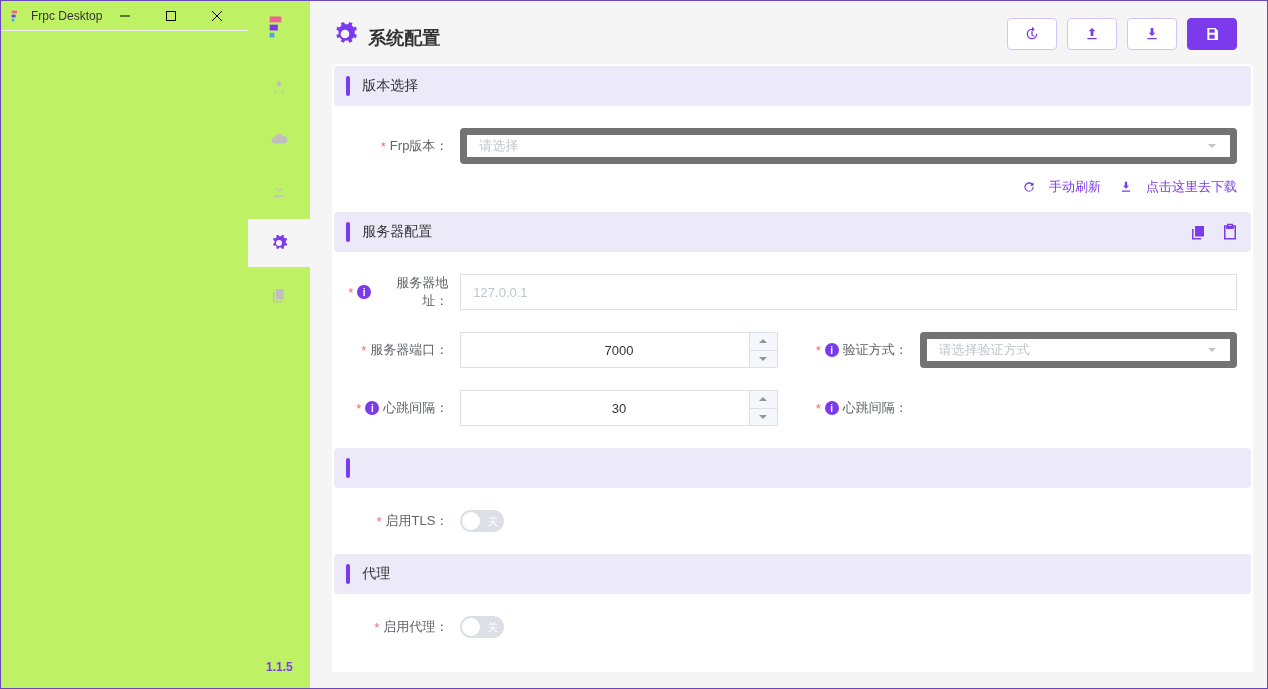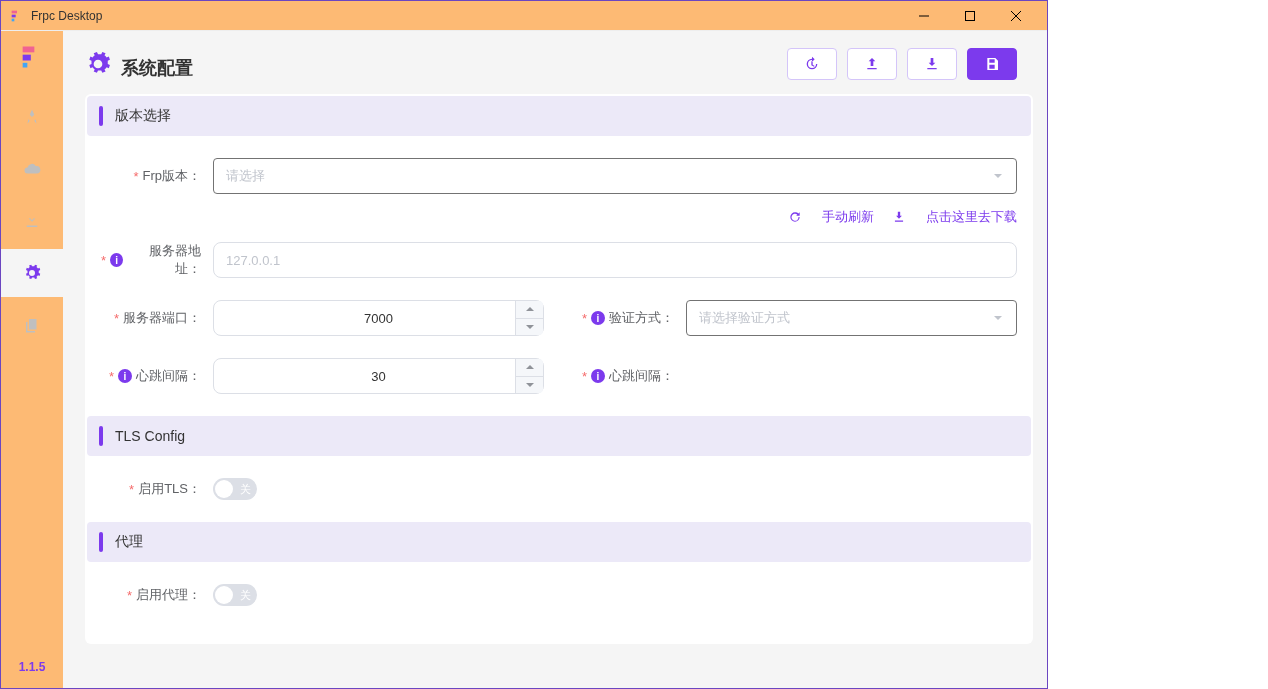--- a/index.html
+++ b/index.html
@@ -1,17 +1,17 @@
 <!DOCTYPE html>
 <html><head>
 <meta charset="utf-8">
 <style>
 * { box-sizing: border-box; margin: 0; padding: 0; }
 body { font-family: -apple-system, "Segoe UI", "Microsoft YaHei", sans-serif; font-size: 13px; color: #333; background: #fff; overflow: hidden; }
-.window { width: 1048px; height: 689px; border: 1px solid #6b46c1; display: flex; flex-direction: column; background: #fdba74; }
+.window { width: 1268px; height: 689px; border: 1px solid #6b46c1; display: flex; flex-direction: row; background: #bef264; }
 .titlebar { height: 30px; display: flex; align-items: center; padding: 0 8px; border-bottom: 1px solid #eee; }
 .titlebar-icon { width: 16px; height: 16px; margin-right: 6px; }
 .titlebar-title { font-size: 12px; flex: 1; color: #333; }
 .titlebar-buttons { display: flex; gap: 0; }
 .titlebar-btn { width: 46px; height: 30px; display: flex; align-items: center; justify-content: center; cursor: pointer; }
 .titlebar-btn svg { width: 10px; height: 10px; }
 .body { flex: 1; display: flex; overflow: hidden; }
 .sidebar { width: 62px; display: flex; flex-direction: column; align-items: center; padding-top: 12px; gap: 4px; }
 .logo { width: 28px; height: 28px; margin-bottom: 18px; }
 .sidebar-item { width: 62px; height: 48px; display: flex; align-items: center; justify-content: center; cursor: pointer; }
@@ -36,33 +36,33 @@
 .section-head .bar { width: 4px; height: 20px; background: #7c3aed; border-radius: 2px; margin-right: 12px; }
 .section-head .stitle { font-weight: 400; font-size: 14px; color: #333; flex: 1; }
 .section-head .sicons { display: flex; gap: 14px; }
 .section-head .sicons svg { width: 18px; height: 18px; fill: #7c3aed; cursor: pointer; }
 .form-row { display: flex; align-items: center; padding: 0 14px; margin-bottom: 22px; gap: 30px; }
 .field { display: flex; align-items: center; flex: 1; }
 .label { width: 112px; text-align: right; font-size: 13px; color: #606266; padding-right: 12px; display: flex; align-items: center; justify-content: flex-end; gap: 4px; }
 .label .req { color: #f56c6c; }
 .label .info { width: 14px; height: 14px; border-radius: 50%; background: #7c3aed; color: #fff; font-size: 10px; display: inline-flex; align-items: center; justify-content: center; font-weight: bold; }
 .input-wrap { flex: 1; position: relative; }
-.input { width: 100%; height: 36px; border: 1px solid #dcdfe6; border-radius: 8px; padding: 8px 12px; font-size: 13px; color: #333; background: #fff; }
+.input { width: 100%; height: 36px; border: 1px solid #dcdfe6; border-radius: 0; padding: 8px 12px; font-size: 13px; color: #333; background: #fff; }
 .input.center { text-align: center; }
 .input::placeholder { color: #c0c4cc; }
-.select { width: 100%; height: 36px; border: 1px solid #737373; border-radius: 4px; padding: 0 12px; font-size: 13px; color: #c0c4cc; background: #fff; display: flex; align-items: center; justify-content: space-between; cursor: pointer; }
+.select { width: 100%; height: 36px; border: 7px solid #737373; border-radius: 4px; padding: 0 12px; font-size: 13px; color: #c0c4cc; background: #fff; display: flex; align-items: center; justify-content: space-between; cursor: pointer; }
 .select svg { width: 12px; height: 12px; fill: #c0c4cc; }
 .number-wrap { position: relative; flex: 1; }
 .number-wrap .steppers { position: absolute; right: 1px; top: 1px; bottom: 1px; width: 28px; display: flex; flex-direction: column; border-left: 1px solid #dcdfe6; }
 .stepper { flex: 1; display: flex; align-items: center; justify-content: center; cursor: pointer; background: #f5f7fa; }
 .stepper:first-child { border-bottom: 1px solid #dcdfe6; border-top-right-radius: 4px; }
 .stepper:last-child { border-bottom-right-radius: 4px; }
 .stepper svg { width: 8px; height: 8px; fill: #909399; }
 .links-row { display: flex; justify-content: flex-end; padding: 0 14px; gap: 18px; margin-top: -8px; margin-bottom: 16px; }
-.tlink { display: flex; align-items: center; gap: 20px; color: #7c3aed; font-size: 13px; cursor: pointer; }
+.tlink { display: flex; align-items: center; gap: 13px; color: #7c3aed; font-size: 13px; cursor: pointer; }
 .tlink svg { width: 14px; height: 14px; fill: #7c3aed; }
 .switch { width: 44px; height: 22px; background: #dcdfe6; border-radius: 11px; position: relative; cursor: pointer; display: inline-flex; align-items: center; }
 .switch .knob { width: 18px; height: 18px; background: #fff; border-radius: 50%; position: absolute; left: 2px; }
 .switch .swtext { position: absolute; right: 6px; font-size: 11px; color: #fff; }
 .half { flex: 1; display: flex; align-items: center; }
 </style>
 </head>
 <body>
 
 <div class="window">
@@ -188,20 +188,32 @@
                 <span>手动刷新</span>
               </div>
             <div class="tlink">
                 <svg viewBox="0 0 24 24">
                   <path d="M12 15l-5-5h3V3h4v7h3l-5 5zM5 18h14v2H5z"></path>
                 </svg>
                 <span>点击这里去下载</span>
               </div>
           </div>
 
+          <div class="section-head">
+            <div class="bar"></div>
+            <div class="stitle">服务器配置</div>
+            <div class="sicons">
+              <svg viewBox="0 0 24 24">
+                  <path d="M8 4h12v14H8zM4 8h2v12h10v2H4z"></path>
+                </svg>
+              <svg viewBox="0 0 24 24">
+                  <path d="M9 2h6v3H9zM5 4h3v3h8V4h3v17H5z" fill="none" stroke="#7c3aed" stroke-width="2"></path>
+                </svg>
+            </div>
+          </div>
           <div class="form-row">
             <div class="field">
               <div class="label">
                   <span class="req">*</span>
                   <span class="info">i</span>
                   <span>服务器地址：</span>
                 </div>
               <div class="input-wrap"><input class="input" placeholder="127.0.0.1" style=""></div>
             </div>
           </div>
@@ -270,21 +282,20 @@
               <div class="label">
                   <span class="req">*</span>
                   <span class="info">i</span>
                   <span>心跳间隔：</span>
                 </div>
             </div>
           </div>
 
           <div class="section-head">
             <div class="bar"></div>
-            <div class="stitle">TLS Config</div>
           </div>
           <div class="form-row">
             <div class="field">
               <div class="label">
                   <span class="req">*</span>
                   <span>启用TLS：</span>
                 </div>
               <div class="switch">
                   <span class="swtext">关</span>
                   <div class="knob"></div>

